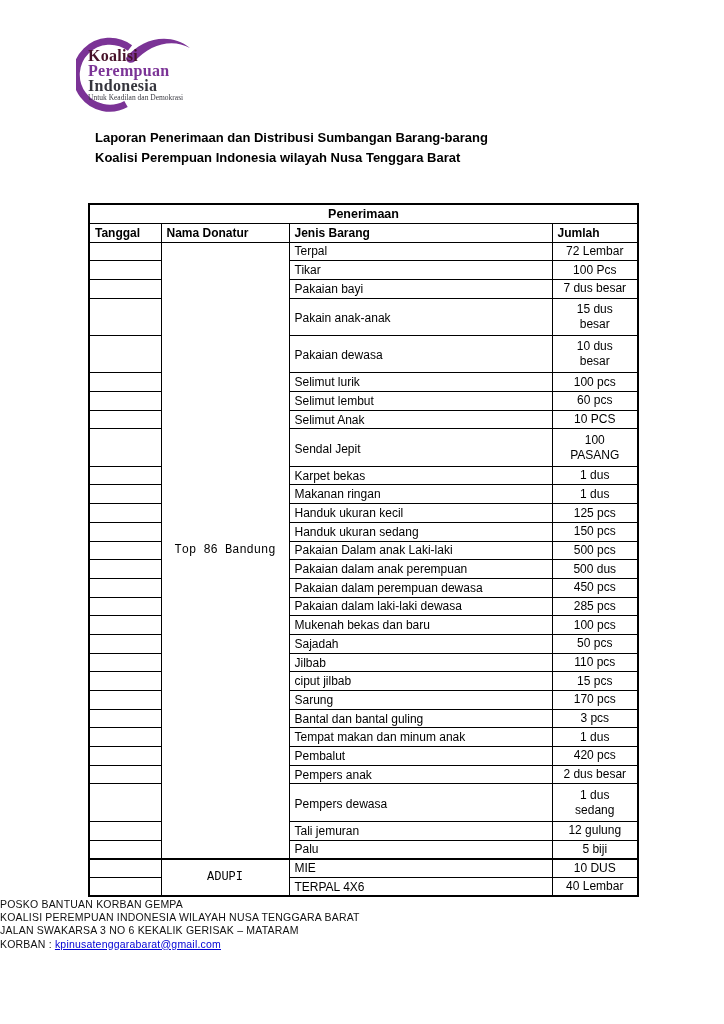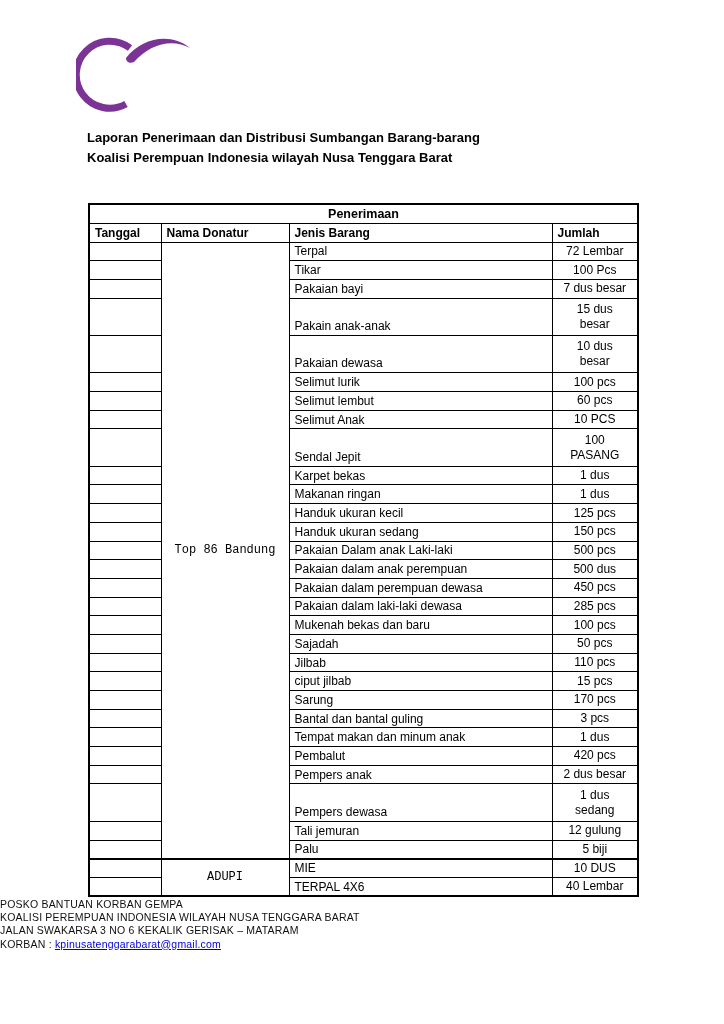--- a/index.html
+++ b/index.html
@@ -22,21 +22,21 @@
     position: absolute; left: 12px; top: 12px;
     font-family: "Liberation Serif", serif;
     font-weight: bold;
   }
   .logo-line1 { font-size: 16px; line-height: 15px; color: #47122a; letter-spacing: .3px; }
   .logo-line2 { font-size: 16px; line-height: 15px; color: #7b3396; letter-spacing: .3px; }
   .logo-line3 { font-size: 16px; line-height: 15px; color: #36363e; letter-spacing: .3px; }
   .logo-tagline { font-size: 7.5px; line-height: 9px; color: #3c3c44; font-weight: normal; }
 
   
-  .title { position: absolute; left: 87px; top: 128px; font-size: 13px; font-weight: bold; line-height: 20px; }
+  .title { position: absolute; left: 95px; top: 128px; font-size: 13px; font-weight: bold; line-height: 20px; }
 
   
   .tbl-wrap { position: absolute; left: 88px; top: 203px; }
   table.main {
     border-collapse: collapse;
     table-layout: fixed;
     width: 549px;
     font-size: 12px;
   }
   table.main th, table.main td {
@@ -45,21 +45,21 @@
     overflow: hidden;
     white-space: nowrap;
   }
   table.main { border: 2.5px solid #000; }
   thead tr { height: 19px; }
   th.section-hdr { text-align: center; font-size: 12.5px; font-weight: bold; }
   th.col-hdr { text-align: left; font-weight: bold; border-bottom-width: 2px; }
   tbody tr { height: 18.7px; }
   tbody tr.tall { height: 37.4px; }
   td.col-item { text-align: left; vertical-align: middle; }
-  tr.tall td.col-item { vertical-align: bottom; padding-bottom: 2px; margin-left: 12px; }
+  tr.tall td.col-item { vertical-align: bottom; padding-bottom: 10px; margin-left: 12px; }
   td.col-qty { text-align: center; vertical-align: middle; line-height: 15px; white-space: normal; }
   td.col-donor { text-align: center; vertical-align: middle; font-family: Liberation Mono, monospace; }
   td.col-tanggal { }
   tr.block-start td { border-top: 2px solid #000; }
 
   
   .footer {
     position: absolute; top: 898px; left: 0; right: 0;
     font-size: 10.5px;
     line-height: 13.2px;
@@ -71,20 +71,26 @@
 </head>
 <body>
 
 <div class="page">
 
   <div class="logo">
     <svg width="120" height="80" viewBox="0 0 120 80">
       <path d="M 54,12 A 33.5,33.5 0 1 0 50,68" fill="none" stroke="#7b3396" stroke-width="7" stroke-linecap="butt"></path>
       <path d="M 50,22 C 66,2 94,-4 114,12 C 96,2 74,8 58,26 C 54,28 50,26 50,22 Z" fill="#7b3396"></path>
     </svg>
+    <div class="logo-text">
+      <div class="logo-line1">Koalisi</div>
+      <div class="logo-line2">Perempuan</div>
+      <div class="logo-line3">Indonesia</div>
+      <div class="logo-tagline">Untuk Keadilan dan Demokrasi</div>
+    </div>
   </div>
 
   <div class="title">
     <div>Laporan Penerimaan dan Distribusi Sumbangan Barang-barang</div>
     <div>Koalisi Perempuan Indonesia wilayah Nusa Tenggara Barat</div>
   </div>
 
   <div class="tbl-wrap">
     <table class="main">
       <colgroup>

